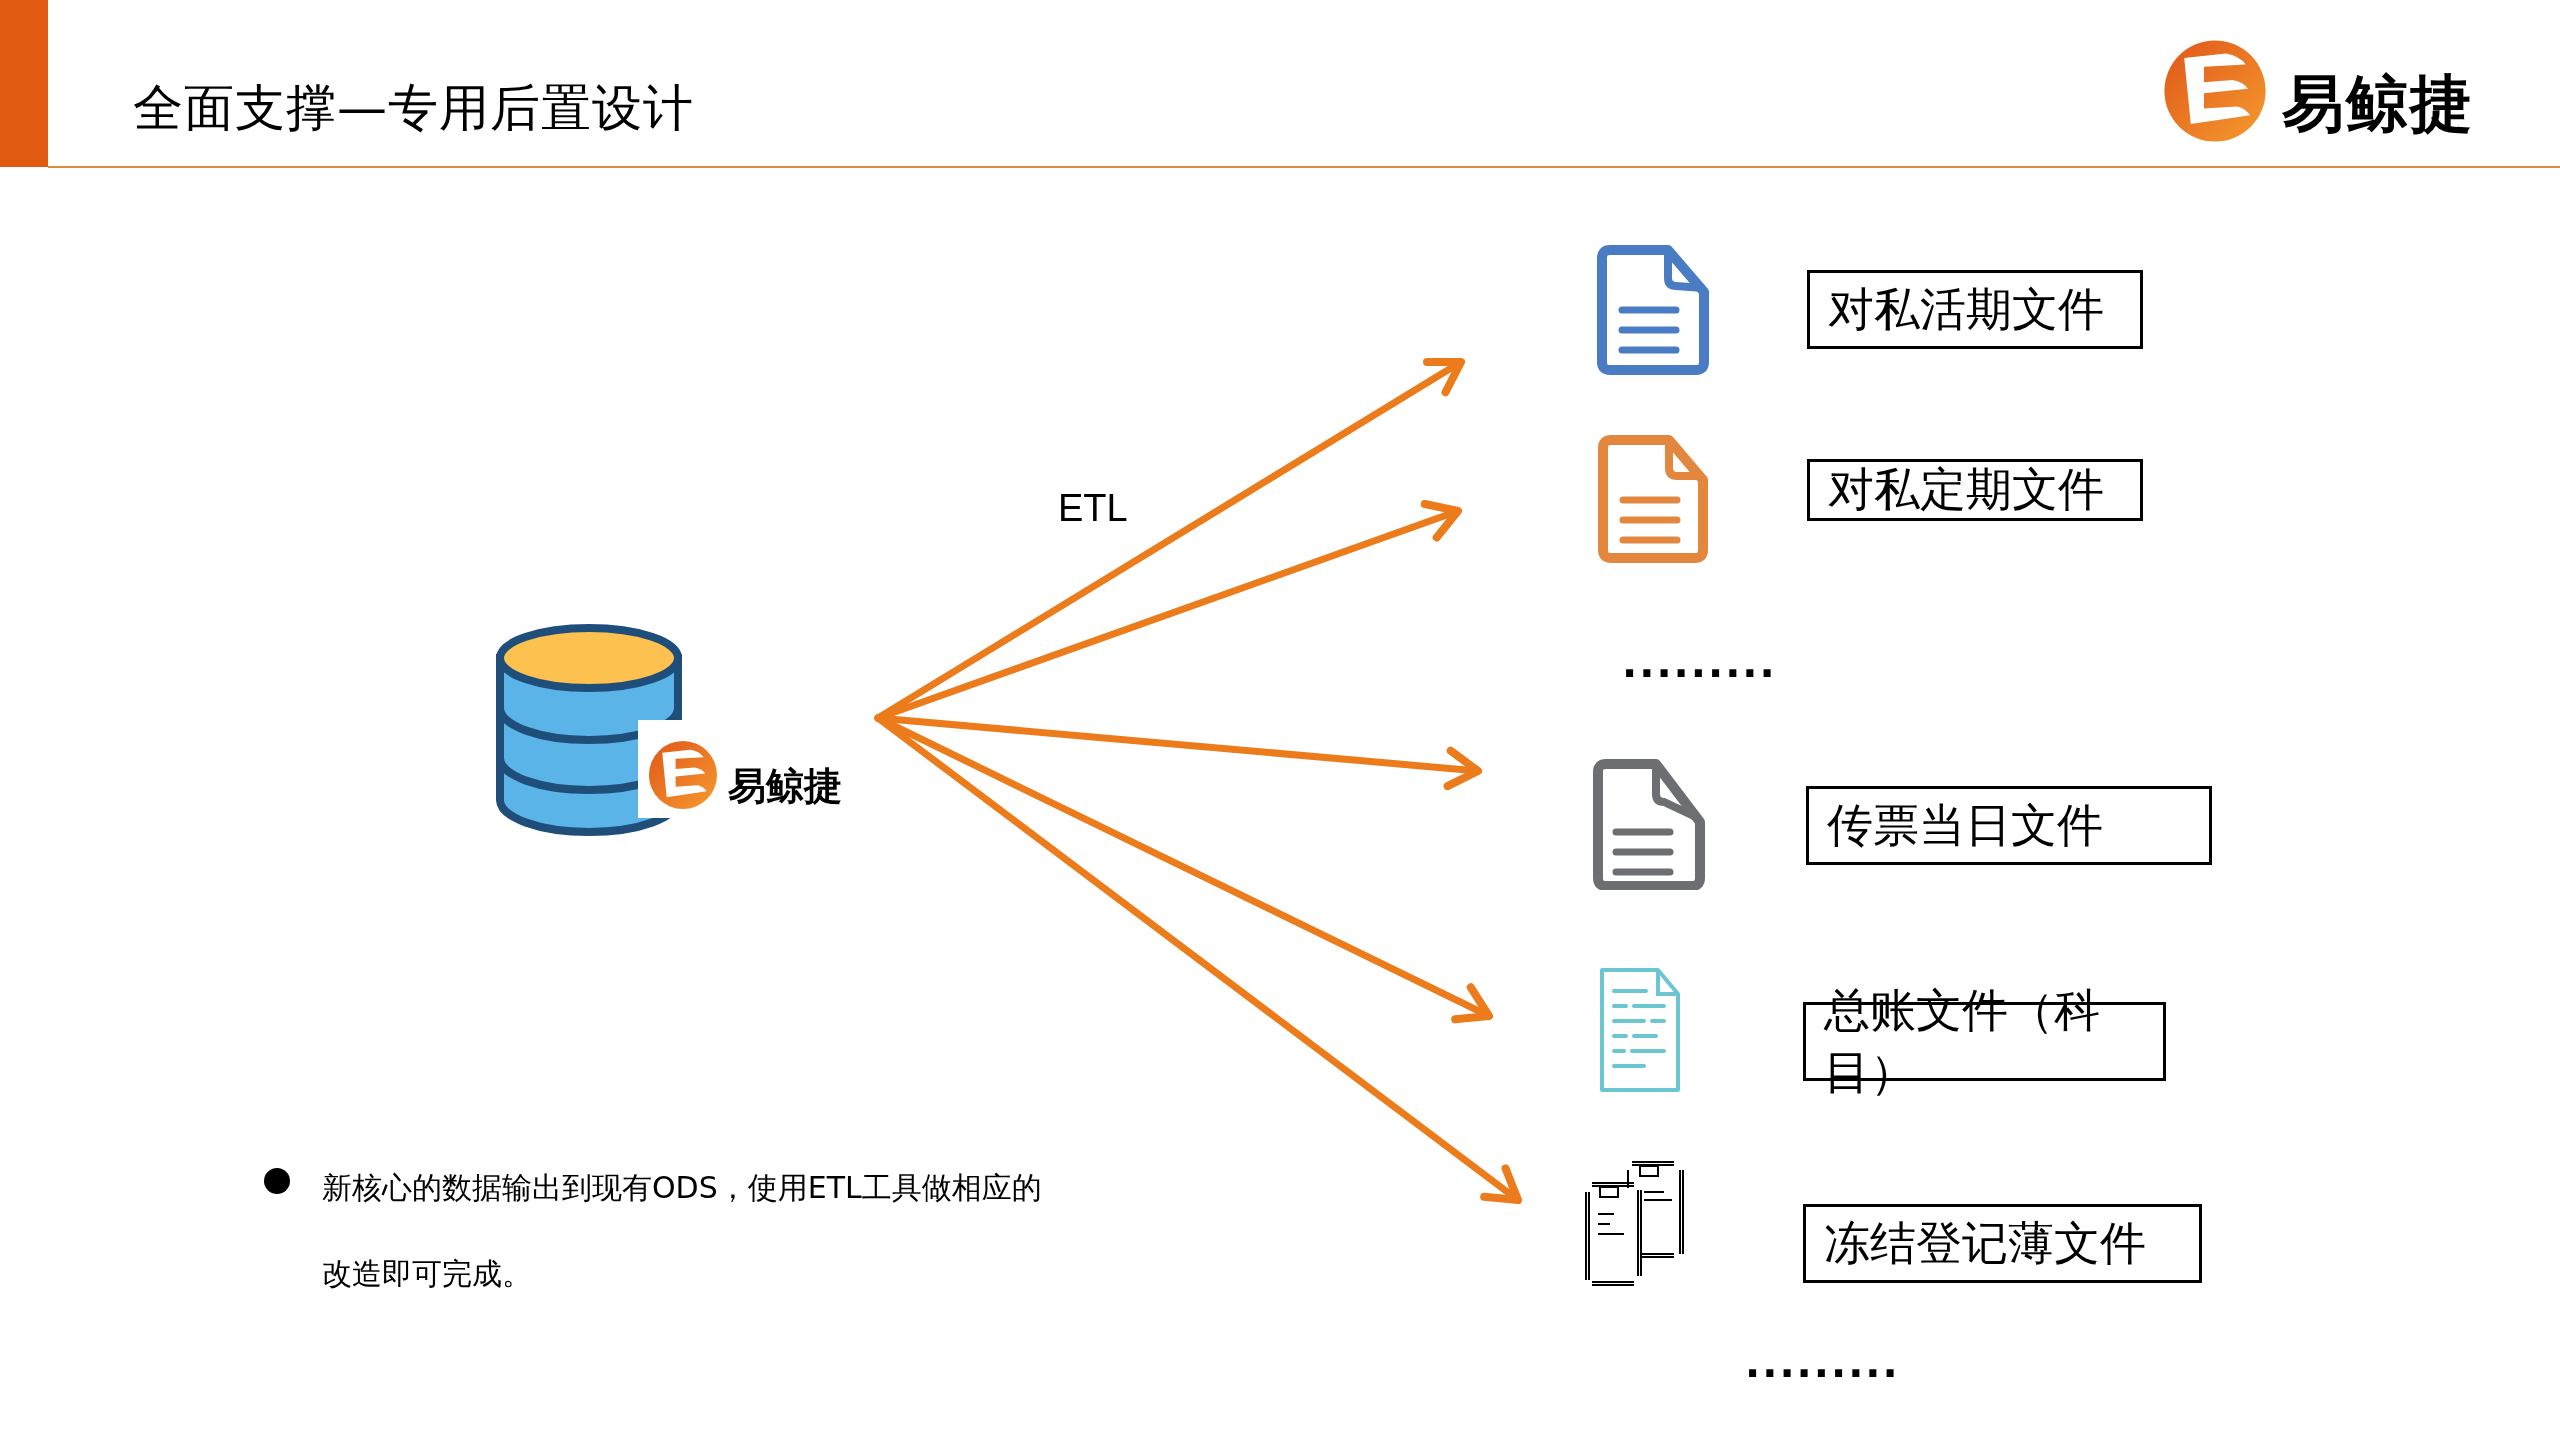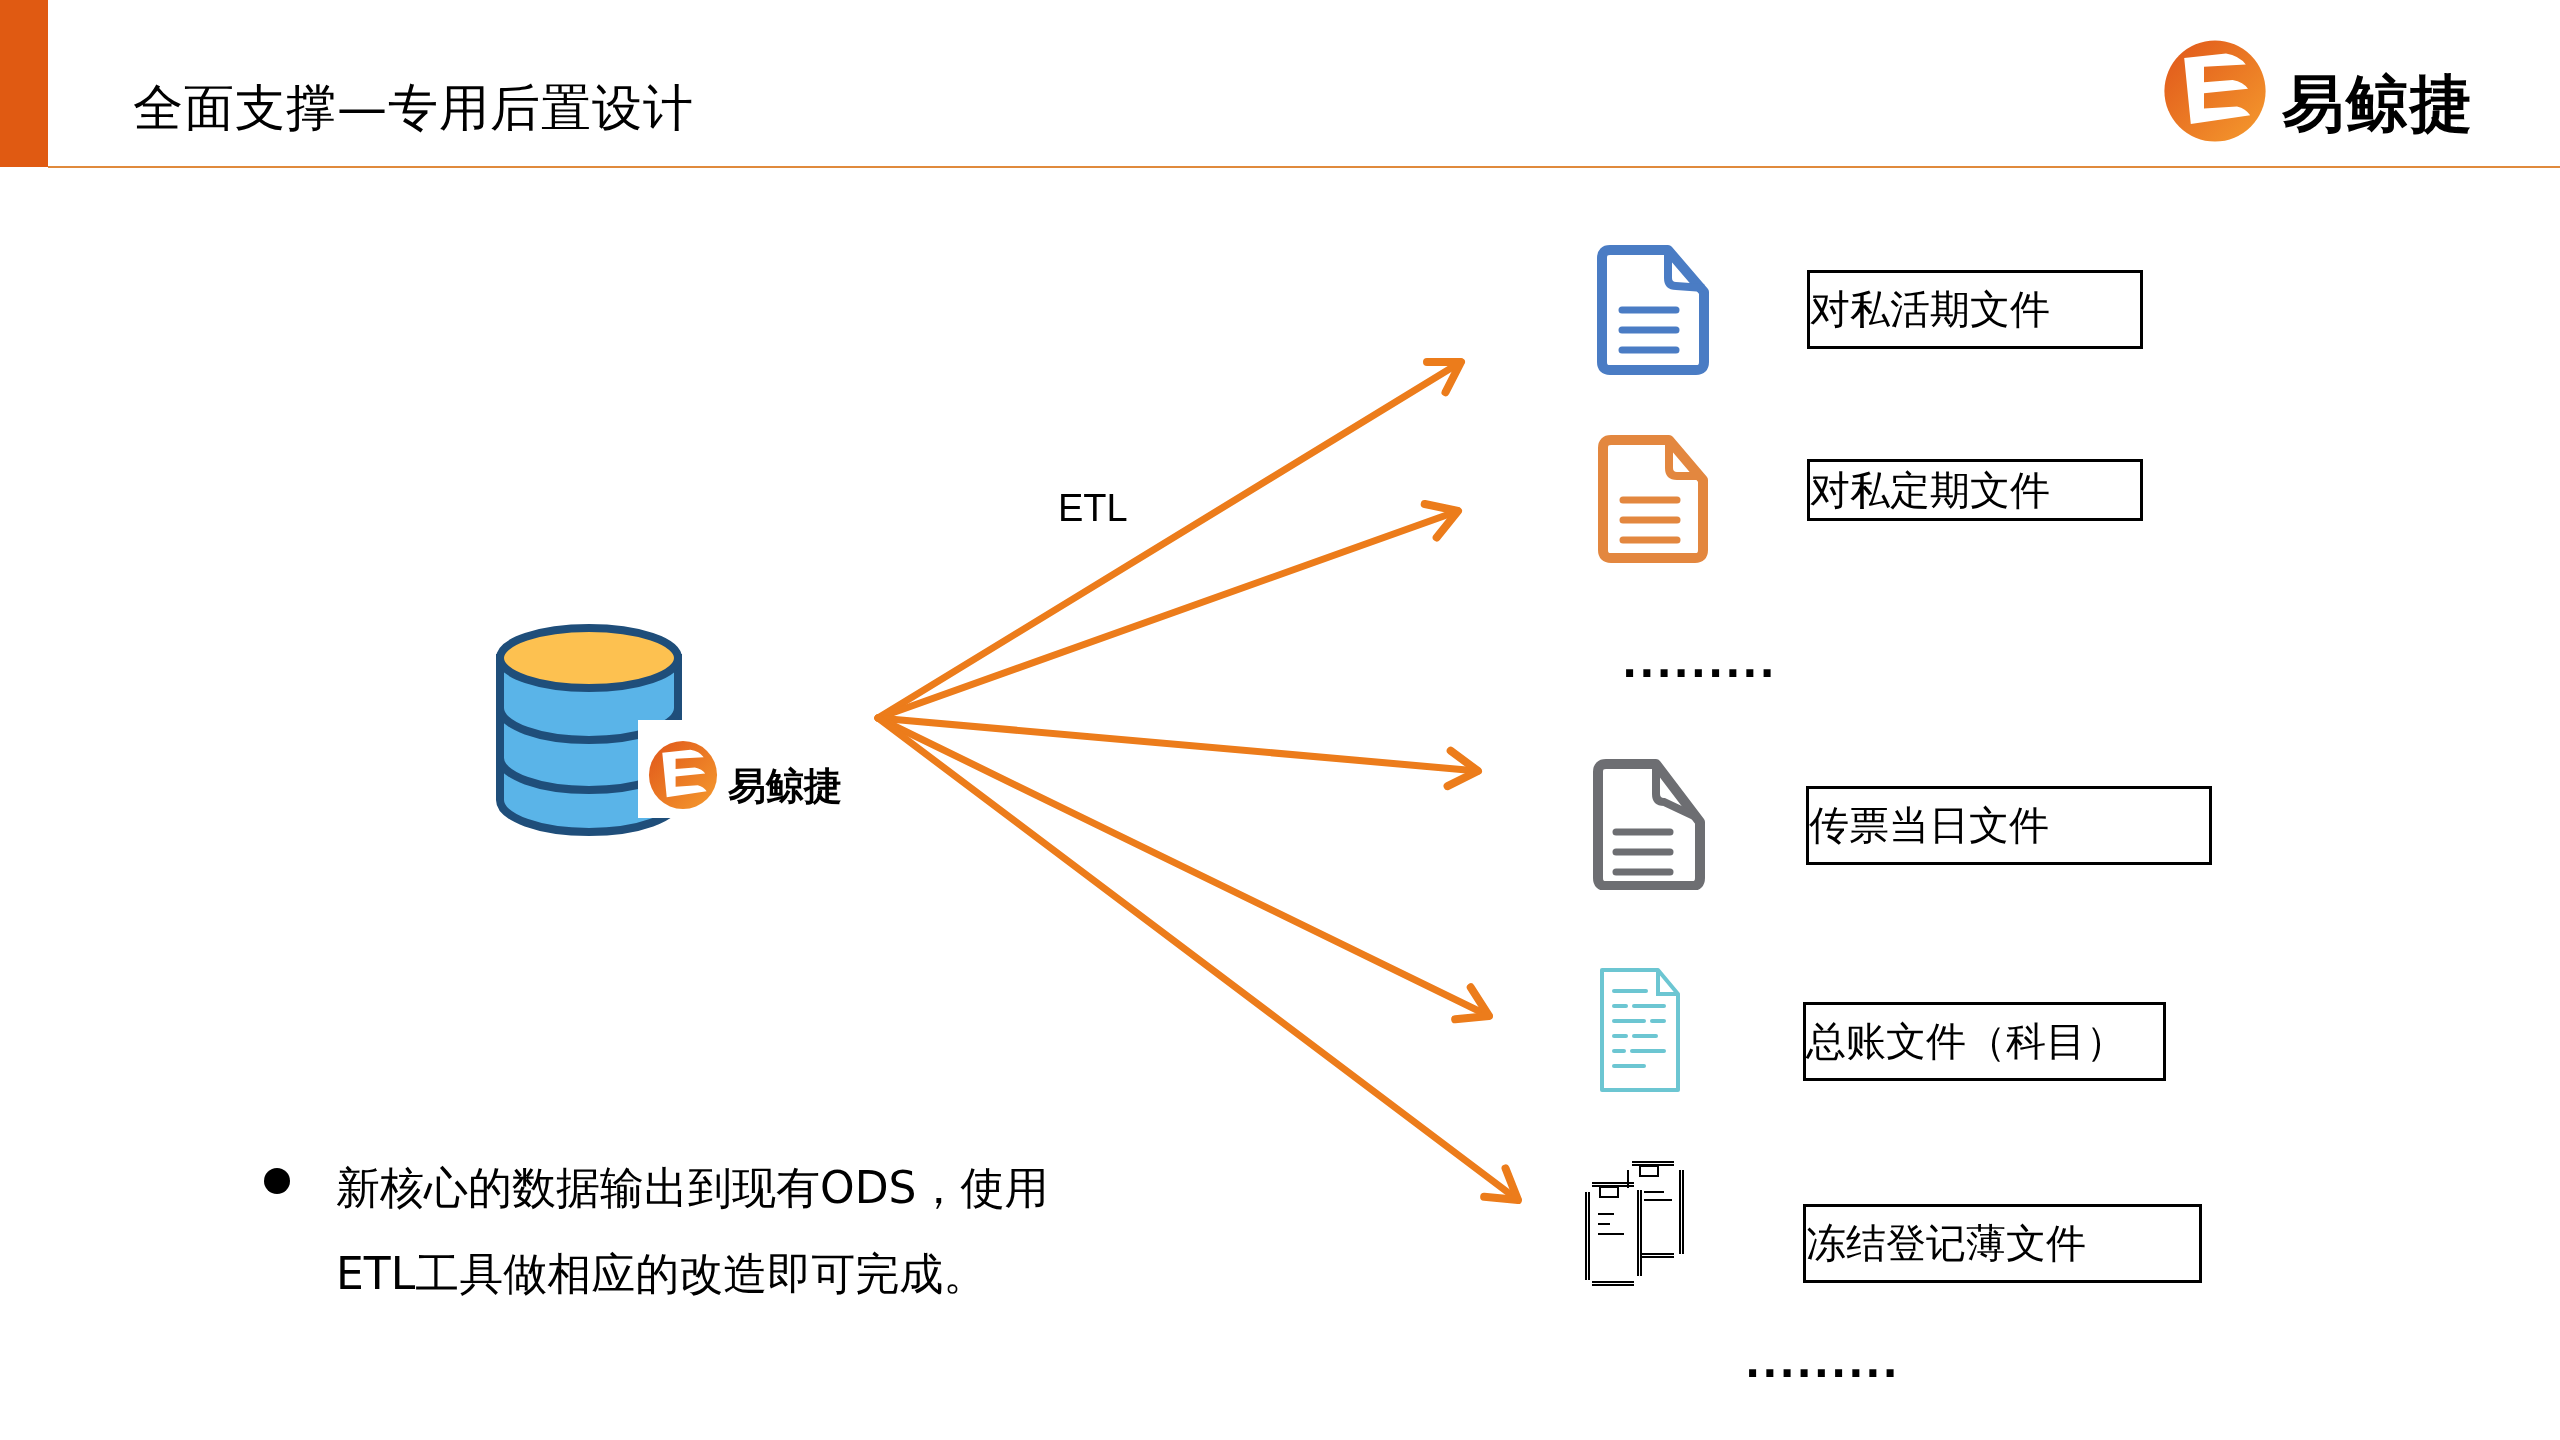--- a/index.html
+++ b/index.html
@@ -12,26 +12,26 @@
   .logo { position:absolute; display:flex; align-items:flex-end; }
   .logo-top { left:2160px; top:36px; }
   .logo-top .mark { width:110px; height:110px; }
   .logo-top .brand { font-size:62px; font-weight:bold; margin-left:12px; letter-spacing:2px; }
   .logo-db { left:638px; top:720px; background:#fff; padding:6px 6px 6px 8px; height:86px; width:225px; }
   .logo-db .mark { width:74px; height:74px; }
   .logo-db .brand { font-size:38px; font-weight:bold; margin-left:8px; }
   svg.arrows { position:absolute; left:0; top:0; width:2560px; height:1440px; }
   .etl { position:absolute; left:1058px; top:456px; font-size:38px; font-family:"Liberation Sans", sans-serif;margin-top:31px; }
   .doc-icon { position:absolute; }
-  .label-box { position:absolute; border:3px solid #000; background:#fff; font-size:40px;
-               display:flex; align-items:center; box-sizing:border-box;
+  .label-box { position:absolute; border:3px solid #000; background:#fff; font-size:46px;
+               display:flex; align-items:center; padding-left:18px; box-sizing:border-box;
                font-family:"DejaVu Sans", sans-serif; }
   .dots { position:absolute; font-size:40px; font-weight:bold; letter-spacing:2px; }
   .bullet-dot { position:absolute; left:264px; top:1168px; width:26px; height:26px; border-radius:50%; background:#000; }
-  .bullet-text { position:absolute; left:336px; top:1145px; width:730px; font-size:44px; line-height:86px; }
+  .bullet-text { position:absolute; left:322px; top:1145px; width:730px; font-size:30px; line-height:86px; }
 </style>
 </head>
 <body>
 
 <div class="accent-bar"></div>
 <div class="header-line"></div>
 <div class="title">全面支撑—专用后置设计</div>
 
 <div class="logo logo-top">
   <svg class="mark" viewBox="0 0 100 100">

